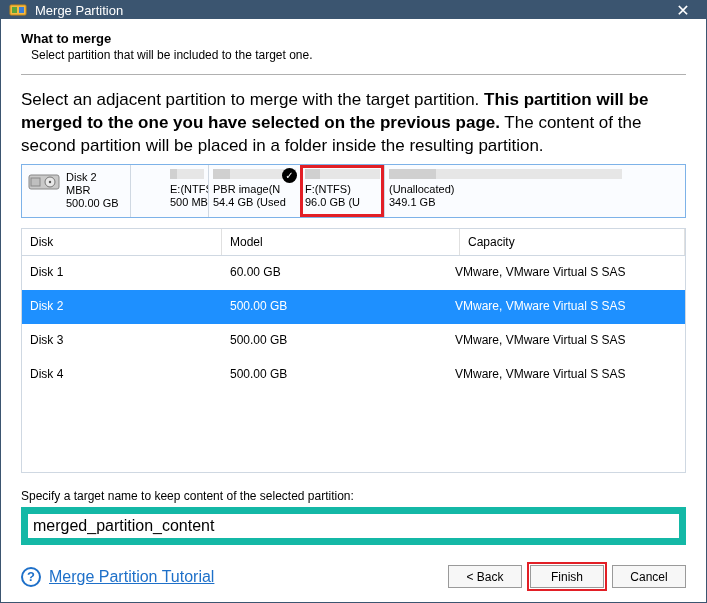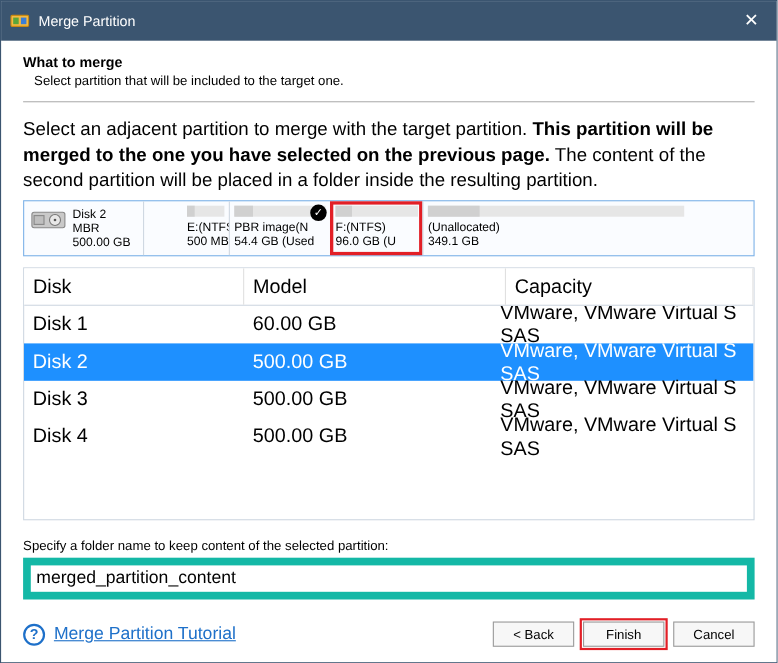--- a/index.html
+++ b/index.html
@@ -16,21 +16,21 @@
     width: 707px;
     height: 603px;
     background: #fff;
     border: 1px solid #3b5570;
     display: flex;
     flex-direction: column;
   }
   .titlebar {
     background: #3b5570;
     color: #fff;
-    height: 36px;
+    height: 18px;
     display: flex;
     align-items: center;
     padding: 0 8px;
   }
   .title-icon {
     width: 18px;
     height: 18px;
     margin-right: 8px;
     display: flex;
     align-items: center;
@@ -114,21 +114,21 @@
   .part .p-sub  { font-size: 11px; line-height: 1.2; white-space: nowrap; }
   .part.highlight { outline: 3px solid #e21f26; outline-offset: -3px; }
   .table {
     border: 1px solid #cfd8e2;
     display: flex;
     flex-direction: column;
     height: 265px;
   }
   .thead, .trow { display: flex; }
   .thead { background: #fff; border-bottom: 1px solid #cfd8e2; }
-  .th, .td { padding: 6px 8px; font-size: 18px; }
+  .th, .td { padding: 6px 8px; font-size: 12px; }
   .th { border-right: 1px solid #e0e0e0; font-weight: 400; color:#000; }
   .col-disk { width: 200px; }
   .col-cap  { width: 225px; }
   .col-model{ flex: 1; }
   .trow { border-bottom: 1px solid transparent; height: 34px; align-items: center; cursor: pointer; }
   .trow.selected { background: #1e90ff; color: #fff; }
   .tbody { overflow-y: auto; }
   .folder-label { margin-top: 16px; margin-bottom: 4px; font-size: 12px; }
   .folder-input {
     width: 100%;
@@ -269,21 +269,21 @@
             <div class="td col-model">VMware, VMware Virtual S SAS</div>
           </div>
           <div class="trow">
             <div class="td col-disk">Disk 4</div>
             <div class="td col-cap">500.00 GB</div>
             <div class="td col-model">VMware, VMware Virtual S SAS</div>
           </div>
         </div>
     </div>
 
-    <div class="folder-label">Specify a folder name to keep content of the selected partition:</div>
+    <div class="folder-label">Specify a target name to keep content of the selected partition:</div>
     <input class="folder-input" type="text" value="merged_partition_content" style="">
   </div>
 
   <div class="footer">
     <span class="help-icon">?</span>
     <a href="#" class="tutorial-link">Merge Partition Tutorial</a>
     <button class="btn">&lt; Back</button>
     <button class="btn highlight-border">Finish</button>
     <button class="btn">Cancel</button>
   </div>

